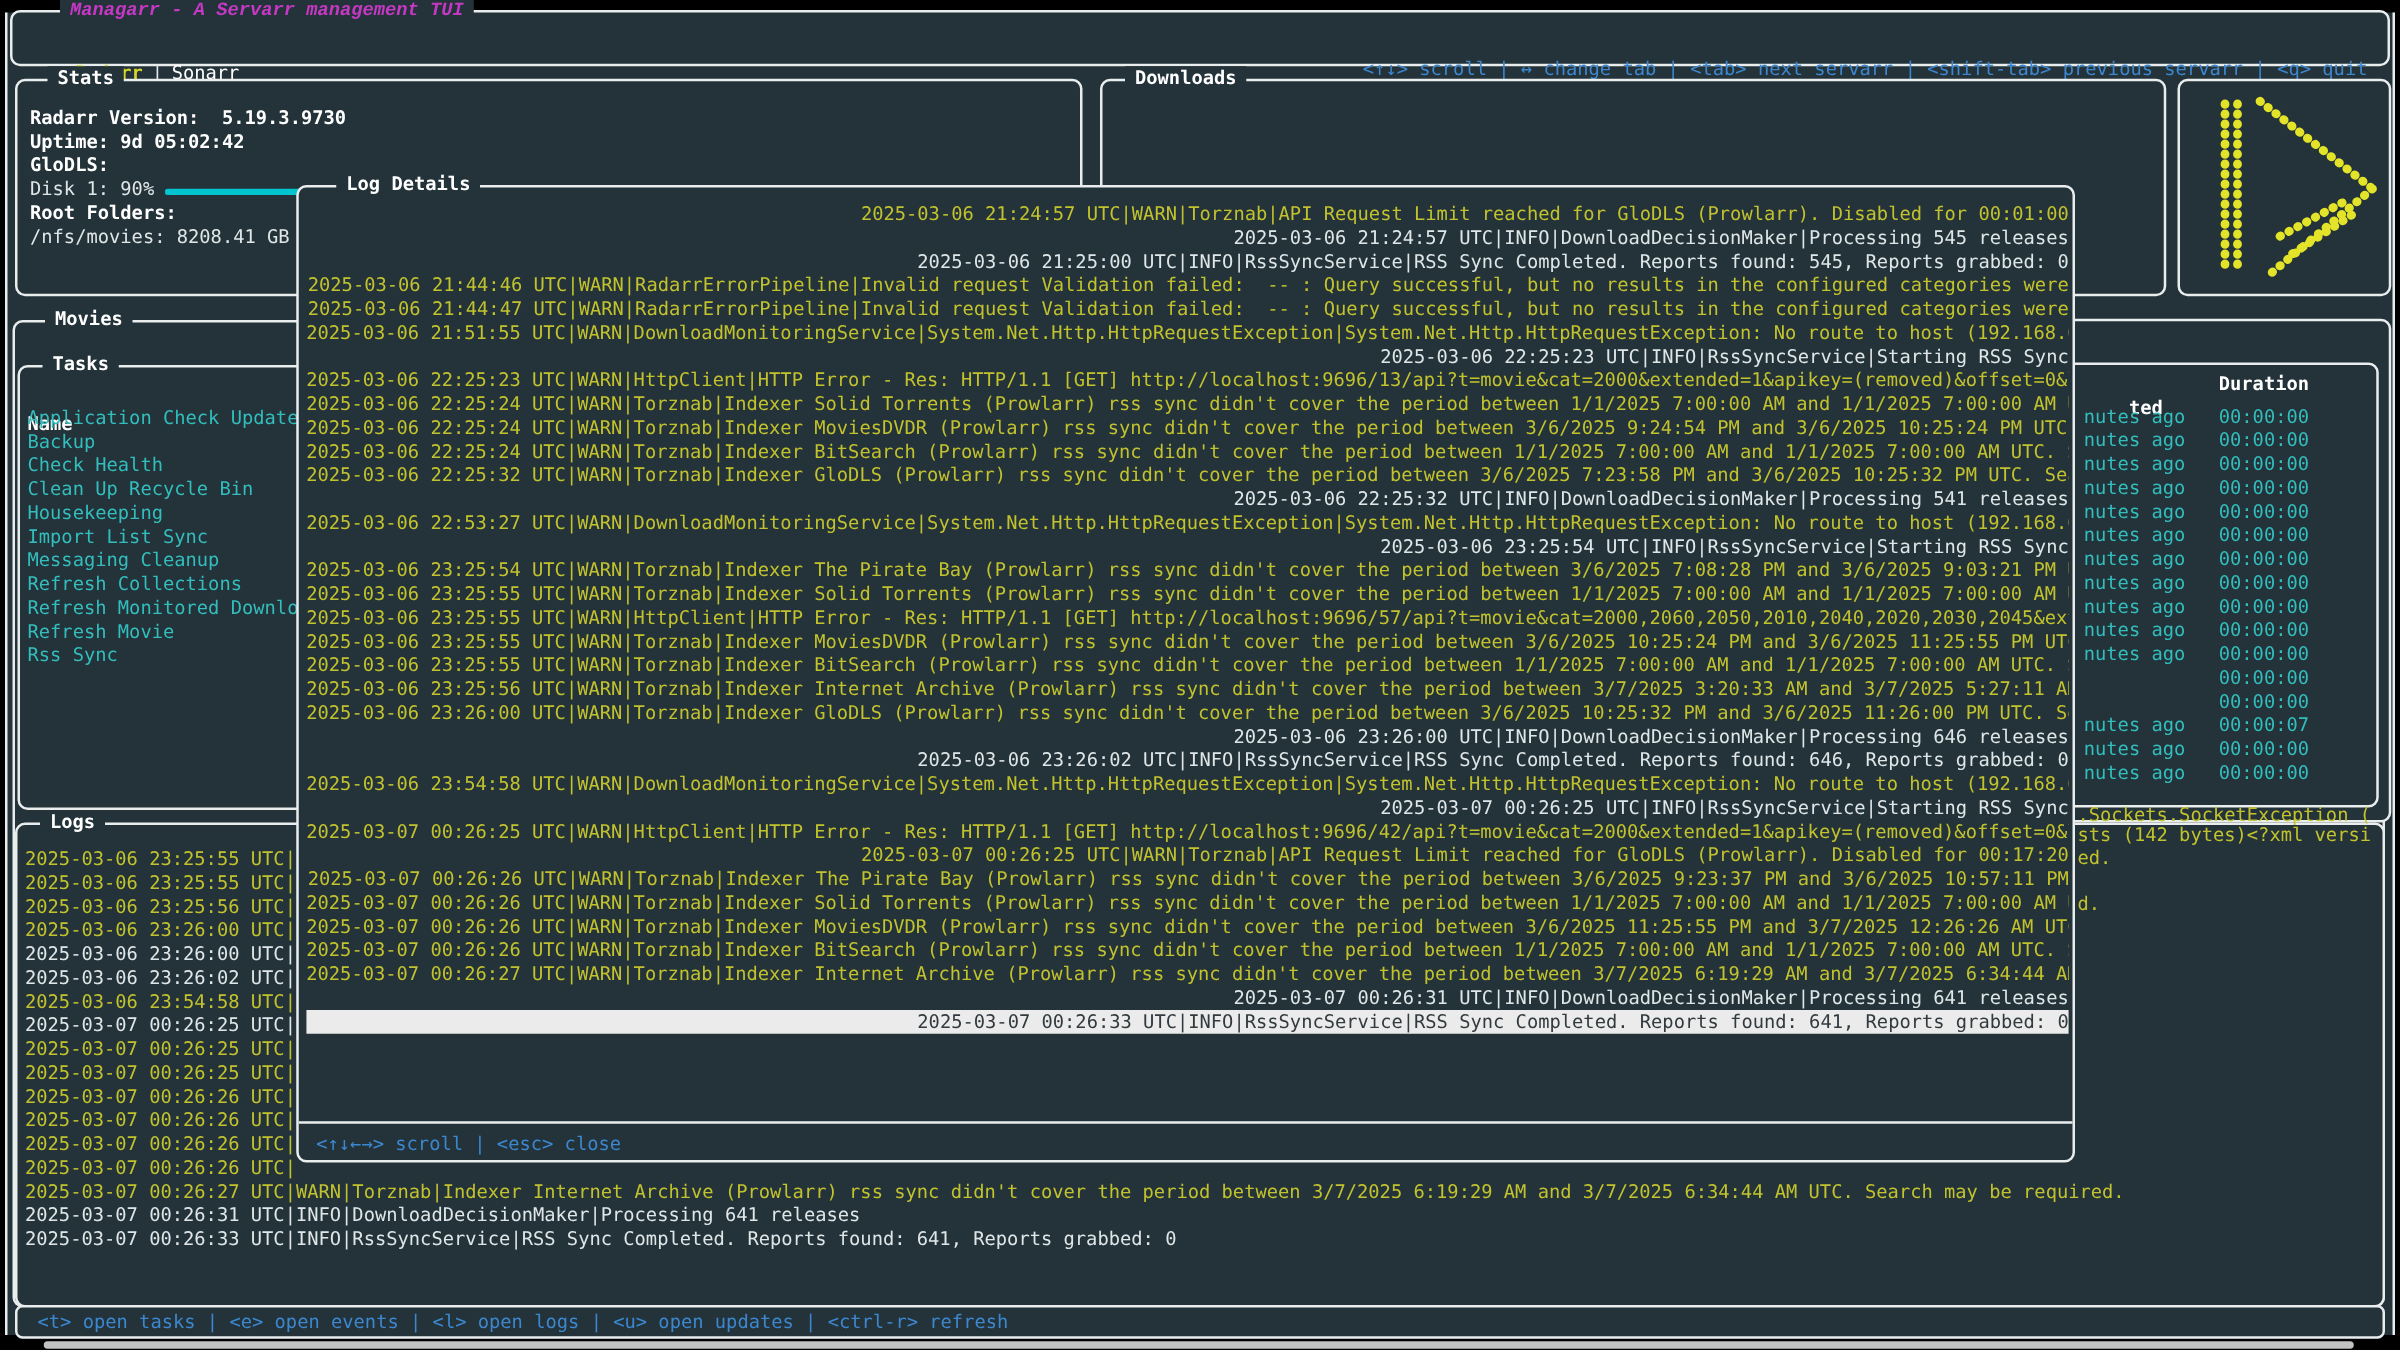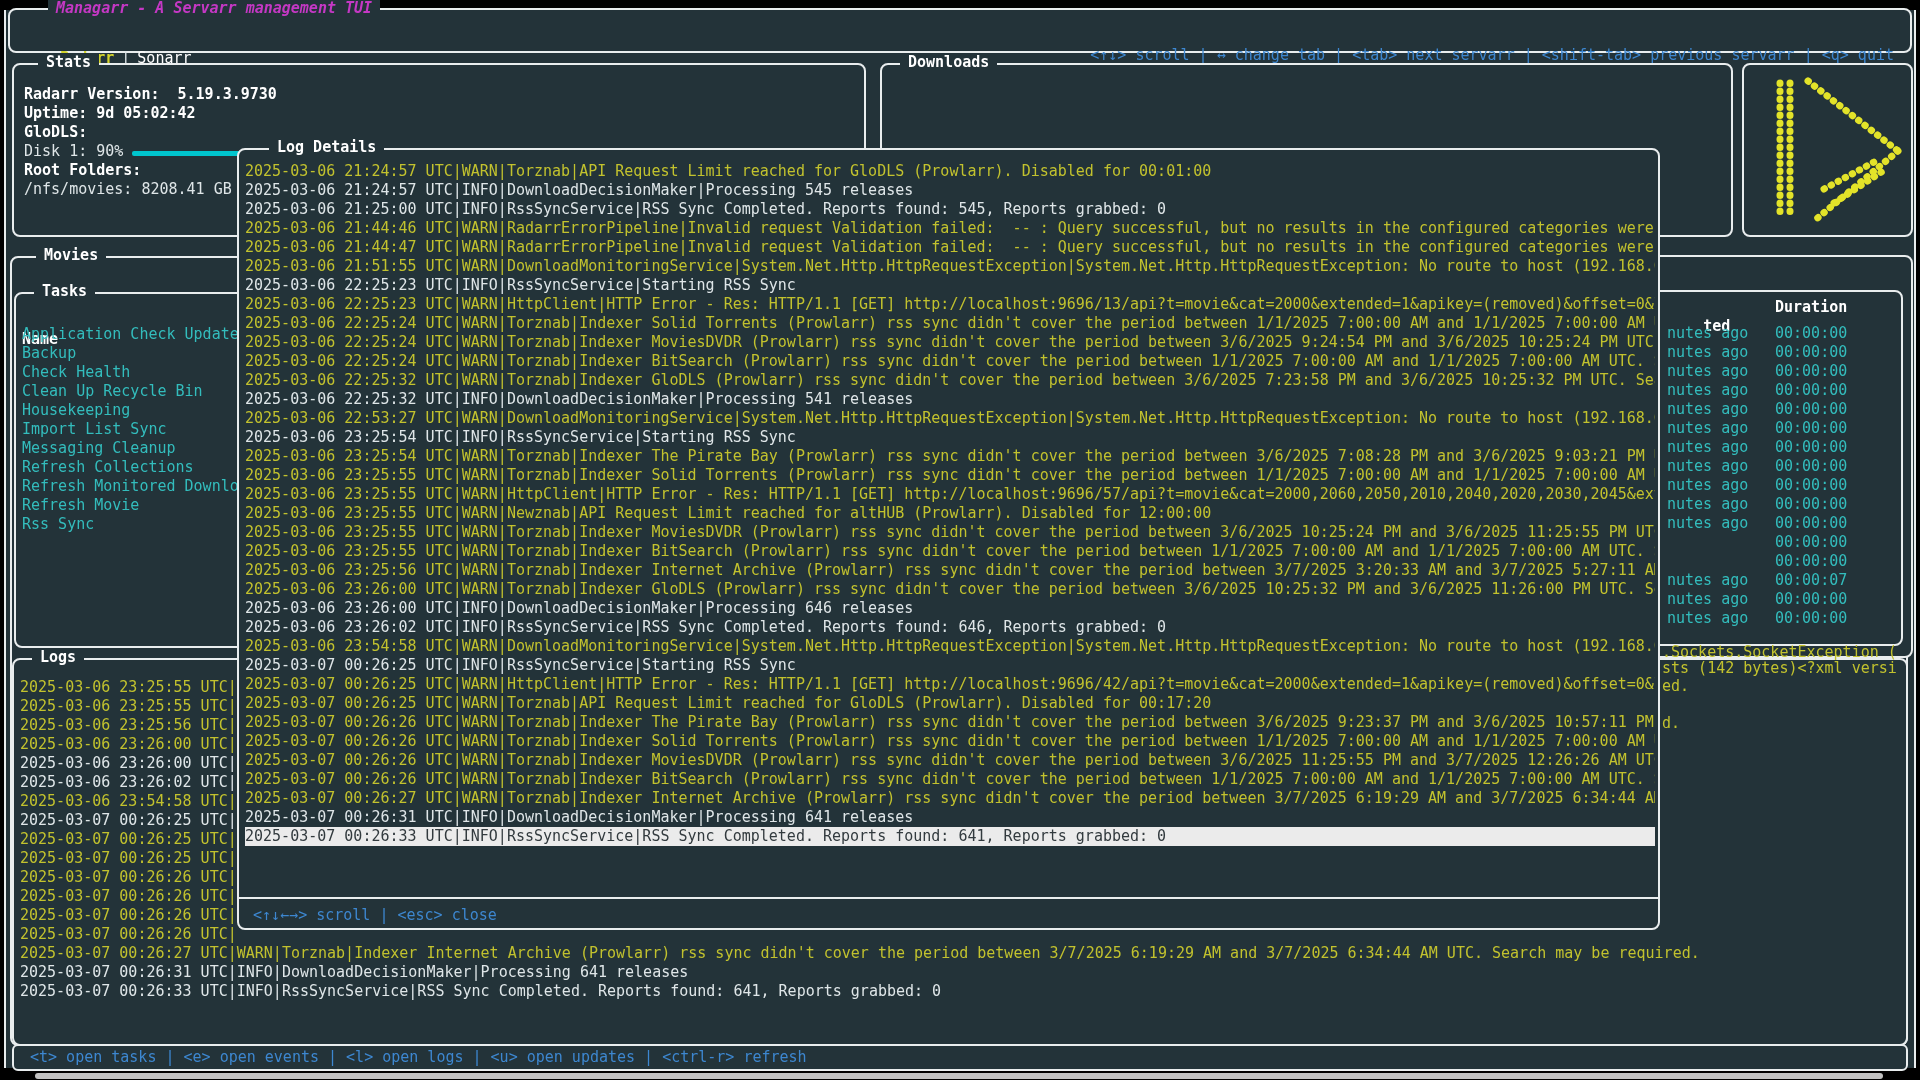--- a/index.html
+++ b/index.html
@@ -10,21 +10,21 @@
             border-left:2px solid var(--border); border-right:2px solid var(--border); }
   .panel { position:absolute; background:var(--bg); border:2px solid var(--border); border-radius:8px; }
   .panel-title { position:absolute; top:-12px; background:var(--bg); padding:0 8px; font-weight:bold; color:var(--bright); white-space:pre; }
   .blue { color:var(--blue); }
   .warn { color:var(--warn); }
   .info { color:var(--fg); }
 
   
   #top-bar { left:8px; top:8px; width:1904px; height:45px; }
   #app-title { position:absolute; left:38px; top:-11px; background:var(--bg); padding:0 8px;
-               color:var(--magenta); font-weight:bold; font-style:italic; white-space:pre; }
+               color:var(--magenta); font-weight:bold; font-style:italic; white-space:pre;font-family:Liberation Mono, monospace; }
   #tabs-row { position:absolute; left:14px; top:20px; white-space:pre; }
   #tab-radarr { color:var(--radarr_yellow); font-weight:bold; }
   .tab-sep { color:var(--fg); padding:0 7px; }
   #tab-sonarr { color:var(--bright); font-weight:normal; }
   #top-help { position:absolute; right:16px; top:20px; white-space:pre;margin-top:16px; }
 
   
   #stats-panel { left:12px; top:63px; width:854px; height:174px; }
   #stats-rows { position:absolute; left:10px; top:20px; right:4px; }
   .stat-row { height:19px; white-space:pre; }
@@ -60,21 +60,21 @@
   .log-frag { position:absolute; left:1662px; white-space:pre; color:var(--warn); z-index:5; }
   .frag-0 { top:643px; } .frag-1 { top:659px; } .frag-2 { top:677px; } .frag-3 { top:714px; }
 
   
   #logs-popup { left:12px; top:658px; width:1896px; height:388px; }
   #logs-rows { position:absolute; left:6px; top:18px; right:4px; }
   .log-row { height:19px; white-space:pre; }
 
   
   #log-modal { left:237px; top:148px; width:1423px; height:782px; z-index:10; }
-  #modal-lines { position:absolute; left:6px; top:12px; right:3px; height:722px; overflow:hidden; }
+  #modal-lines { position:absolute; left:6px; top:12px; right:3px; height:722px; overflow:hidden;text-align:right; }
   .mline { height:19px; white-space:pre; }
   .mline.selected { background:var(--sel_bg); color:var(--sel_fg); }
   #modal-divider { position:absolute; left:0; right:0; top:747px; height:0; border-top:2px solid var(--border); }
   #modal-footer { position:absolute; left:14px; top:756px; white-space:pre; }
 
   
   #bottom-bar { left:12px; top:1044px; width:1896px; height:27px; border-radius:6px; }
   #bottom-help { position:absolute; left:16px; top:2px; white-space:pre; }
 
   #bottom-strip { left:35px; top:1073px; width:1848px; height:6px; background:#c2c2c2; border-radius:3px; }
@@ -217,21 +217,20 @@
       <div class="mline warn">2025-03-06 22:25:24 UTC|WARN|Torznab|Indexer Solid Torrents (Prowlarr) rss sync didn't cover the period between 1/1/2025 7:00:00 AM and 1/1/2025 7:00:00 AM U</div>
       <div class="mline warn">2025-03-06 22:25:24 UTC|WARN|Torznab|Indexer MoviesDVDR (Prowlarr) rss sync didn't cover the period between 3/6/2025 9:24:54 PM and 3/6/2025 10:25:24 PM UTC.</div>
       <div class="mline warn">2025-03-06 22:25:24 UTC|WARN|Torznab|Indexer BitSearch (Prowlarr) rss sync didn't cover the period between 1/1/2025 7:00:00 AM and 1/1/2025 7:00:00 AM UTC. S</div>
       <div class="mline warn">2025-03-06 22:25:32 UTC|WARN|Torznab|Indexer GloDLS (Prowlarr) rss sync didn't cover the period between 3/6/2025 7:23:58 PM and 3/6/2025 10:25:32 PM UTC. Sea</div>
       <div class="mline info">2025-03-06 22:25:32 UTC|INFO|DownloadDecisionMaker|Processing 541 releases</div>
       <div class="mline warn">2025-03-06 22:53:27 UTC|WARN|DownloadMonitoringService|System.Net.Http.HttpRequestException|System.Net.Http.HttpRequestException: No route to host (192.168.0</div>
       <div class="mline info">2025-03-06 23:25:54 UTC|INFO|RssSyncService|Starting RSS Sync</div>
       <div class="mline warn">2025-03-06 23:25:54 UTC|WARN|Torznab|Indexer The Pirate Bay (Prowlarr) rss sync didn't cover the period between 3/6/2025 7:08:28 PM and 3/6/2025 9:03:21 PM U</div>
       <div class="mline warn">2025-03-06 23:25:55 UTC|WARN|Torznab|Indexer Solid Torrents (Prowlarr) rss sync didn't cover the period between 1/1/2025 7:00:00 AM and 1/1/2025 7:00:00 AM U</div>
       <div class="mline warn">2025-03-06 23:25:55 UTC|WARN|HttpClient|HTTP Error - Res: HTTP/1.1 [GET] http://localhost:9696/57/api?t=movie&amp;cat=2000,2060,2050,2010,2040,2020,2030,2045&amp;ext</div>
-      <div class="mline warn">2025-03-06 23:25:55 UTC|WARN|Newznab|API Request Limit reached for altHUB (Prowlarr). Disabled for 12:00:00</div>
       <div class="mline warn">2025-03-06 23:25:55 UTC|WARN|Torznab|Indexer MoviesDVDR (Prowlarr) rss sync didn't cover the period between 3/6/2025 10:25:24 PM and 3/6/2025 11:25:55 PM UTC</div>
       <div class="mline warn">2025-03-06 23:25:55 UTC|WARN|Torznab|Indexer BitSearch (Prowlarr) rss sync didn't cover the period between 1/1/2025 7:00:00 AM and 1/1/2025 7:00:00 AM UTC. S</div>
       <div class="mline warn">2025-03-06 23:25:56 UTC|WARN|Torznab|Indexer Internet Archive (Prowlarr) rss sync didn't cover the period between 3/7/2025 3:20:33 AM and 3/7/2025 5:27:11 AM</div>
       <div class="mline warn">2025-03-06 23:26:00 UTC|WARN|Torznab|Indexer GloDLS (Prowlarr) rss sync didn't cover the period between 3/6/2025 10:25:32 PM and 3/6/2025 11:26:00 PM UTC. Se</div>
       <div class="mline info">2025-03-06 23:26:00 UTC|INFO|DownloadDecisionMaker|Processing 646 releases</div>
       <div class="mline info">2025-03-06 23:26:02 UTC|INFO|RssSyncService|RSS Sync Completed. Reports found: 646, Reports grabbed: 0</div>
       <div class="mline warn">2025-03-06 23:54:58 UTC|WARN|DownloadMonitoringService|System.Net.Http.HttpRequestException|System.Net.Http.HttpRequestException: No route to host (192.168.0</div>
       <div class="mline info">2025-03-07 00:26:25 UTC|INFO|RssSyncService|Starting RSS Sync</div>
       <div class="mline warn">2025-03-07 00:26:25 UTC|WARN|HttpClient|HTTP Error - Res: HTTP/1.1 [GET] http://localhost:9696/42/api?t=movie&amp;cat=2000&amp;extended=1&amp;apikey=(removed)&amp;offset=0&amp;l</div>
       <div class="mline warn">2025-03-07 00:26:25 UTC|WARN|Torznab|API Request Limit reached for GloDLS (Prowlarr). Disabled for 00:17:20</div>

